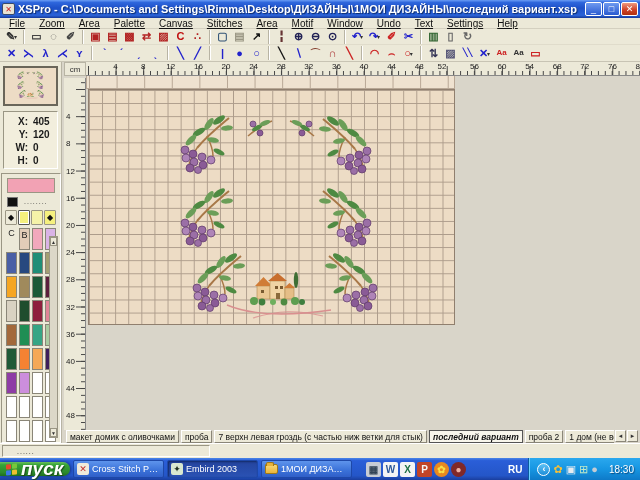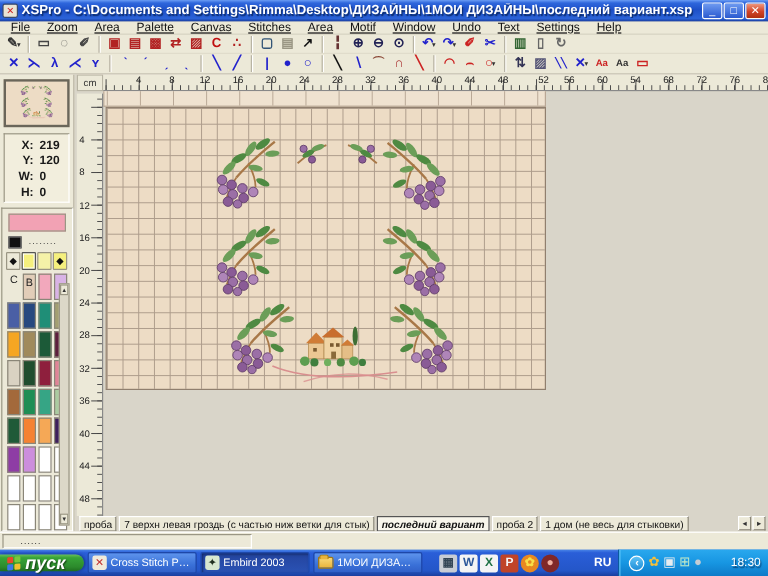--- a/index.html
+++ b/index.html
@@ -106,21 +106,21 @@
   .status-pane{position:absolute;top:1px;height:12px;border:1px solid #9A9684;border-right-color:#fff;border-bottom-color:#fff;
     font-size:9px;color:#222;display:flex;align-items:center;}
   .status-left{left:2px;width:208px;padding-left:14px;font-size:7px;letter-spacing:1px;}
   .status-colour{left:415px;width:222px;justify-content:center;font-size:10px;}
 
   
   .taskbar{position:absolute;left:0;top:458px;width:640px;height:22px;
     background:linear-gradient(180deg,#4A86E8 0%,#2A5ED8 12%,#2456C8 80%,#1A3E9E 100%);display:flex;align-items:center;}
   .start-btn{height:14px;width:70px;border-radius:0 9px 9px 0;
     background:linear-gradient(180deg,#6CBF5C 0%,#37A437 20%,#2C8A2C 75%,#1E6E1E 100%);
-    display:flex;align-items:center;padding-left:6px;color:#fff;font-size:15px;font-weight:bold;font-style:italic;
+    display:flex;align-items:center;padding-left:6px;color:#fff;font-size:19px;font-weight:bold;font-style:italic;
     text-shadow:1px 1px 1px #1A4A1A;box-shadow:1px 0 3px #14327E;}
   .flag{width:11px;height:11px;display:grid;grid-template-columns:5px 5px;grid-template-rows:5px 5px;gap:1px;
     margin-right:4px;transform:skewY(-6deg);}
   .flag span{border-radius:1px;}
   .task-btn{height:18px;width:91px;margin-left:3px;border-radius:2px;border:1px solid #1E48A8;
     background:linear-gradient(180deg,#5E94EC,#3A71D8 60%,#305FC8);display:flex;align-items:center;
     padding:0 3px;color:#fff;font-size:9px;overflow:hidden;white-space:nowrap;}
   .task-btn.pressed{background:linear-gradient(180deg,#24449E,#2A52B4);box-shadow:inset 1px 1px 2px #132A66;}
   .task-ic{width:12px;height:12px;border-radius:2px;display:flex;align-items:center;justify-content:center;
     font-size:9px;margin-right:3px;flex:0 0 auto;}
@@ -134,21 +134,21 @@
     font-size:10px;font-weight:bold;}
   .quick-ic.round{border-radius:50%;}
   .tray{margin-left:auto;display:flex;align-items:center;height:22px;}
   .lang{color:#fff;font-size:10px;font-weight:bold;margin-right:6px;}
   .tray-panel{height:22px;display:flex;align-items:center;gap:3px;padding:0 6px 0 8px;
     background:linear-gradient(180deg,#2AA8EE 0%,#1796E2 50%,#0E7AC8 100%);
     border-left:1px solid #0A5AA0;box-shadow:inset 1px 0 0 #6AD0FF;}
   .chev{width:13px;height:13px;border-radius:50%;background:linear-gradient(180deg,#5EC2F5,#1E8ED8);
     border:1px solid #fff;color:#fff;font-size:9px;font-weight:bold;display:flex;align-items:center;justify-content:center;}
   .tray-ic{font-size:11px;line-height:1;}
-  .clock{color:#fff;font-size:10px;margin-left:21px;text-shadow:1px 1px 1px #0A4A80;}
+  .clock{color:#fff;font-size:10px;margin-left:8px;text-shadow:1px 1px 1px #0A4A80;}
 </style>
 </head>
 <body>
 
 <div class="screen">
 
   <div class="titlebar">
     <span class="app-icon">✕</span>
     <span class="title-text">XSPro - C:\Documents and Settings\Rimma\Desktop\ДИЗАЙНЫ\1МОИ ДИЗАЙНЫ\последний вариант.xsp</span>
     <span class="winbtns">
@@ -580,21 +580,21 @@
   <svg width="112" height="18" viewBox="0 0 112 18">
     <path d="M4 3 C28 13 60 15 108 8" stroke="#D98F8F" stroke-width="1.4" fill="none"></path>
     <path d="M30 16 C55 8 75 8 100 14" stroke="#D98F8F" stroke-width="1.2" fill="none" opacity="0.8"></path>
   </svg>
 </div>
           </div>
         </div>
       <div class="coords-box">
           <div class="coord-row">
             <span class="coord-label">X:</span>
-            <span class="coord-value">219</span>
+            <span class="coord-value">405</span>
           </div>
           <div class="coord-row">
             <span class="coord-label">Y:</span>
             <span class="coord-value">120</span>
           </div>
           <div class="coord-row">
             <span class="coord-label">W:</span>
             <span class="coord-value">0</span>
           </div>
           <div class="coord-row">
@@ -668,21 +668,21 @@
         <span class="hrn" style="left: 77.8px;">12</span>
         <span class="hrn" style="left: 105.4px;">16</span>
         <span class="hrn" style="left: 133px;">20</span>
         <span class="hrn" style="left: 160.6px;">24</span>
         <span class="hrn" style="left: 188.2px;">28</span>
         <span class="hrn" style="left: 215.8px;">32</span>
         <span class="hrn" style="left: 243.4px;">36</span>
         <span class="hrn" style="left: 271px;">40</span>
         <span class="hrn" style="left: 298.6px;">44</span>
         <span class="hrn" style="left: 326.2px;">48</span>
-        <span class="hrn" style="left: 360px;">52</span>
+        <span class="hrn" style="left: 349px;">52</span>
         <span class="hrn" style="left: 381.4px;">56</span>
         <span class="hrn" style="left: 409px;">60</span>
         <span class="hrn" style="left: 436.6px;">54</span>
         <span class="hrn" style="left: 464.2px;">68</span>
         <span class="hrn" style="left: 491.8px;">72</span>
         <span class="hrn" style="left: 519.4px;">76</span>
         <span class="hrn" style="left: 547px;">80</span>
       </div>
     <div class="h-band"></div>
     <div class="v-ruler">
@@ -918,20 +918,21 @@
           <div class="motif" style="left: 134px; top: 212px;">
   <svg width="112" height="18" viewBox="0 0 112 18">
     <path d="M4 3 C28 13 60 15 108 8" stroke="#D98F8F" stroke-width="1.4" fill="none"></path>
     <path d="M30 16 C55 8 75 8 100 14" stroke="#D98F8F" stroke-width="1.2" fill="none" opacity="0.8"></path>
   </svg>
 </div>
         </div>
     </div>
 
     <div class="tabsbar">
+        <span class="tab">макет домик с оливочками</span>
         <span class="tab">проба</span>
         <span class="tab">7 верхн левая гроздь (с частью ниж ветки для стык)</span>
         <span class="tab active">последний вариант</span>
         <span class="tab">проба 2</span>
         <span class="tab">1 дом (не весь для стыковки)</span>
       </div>
     <div class="tab-arrows">
       <span class="tab-arrow">◂</span>
       <span class="tab-arrow">▸</span>
     </div>

